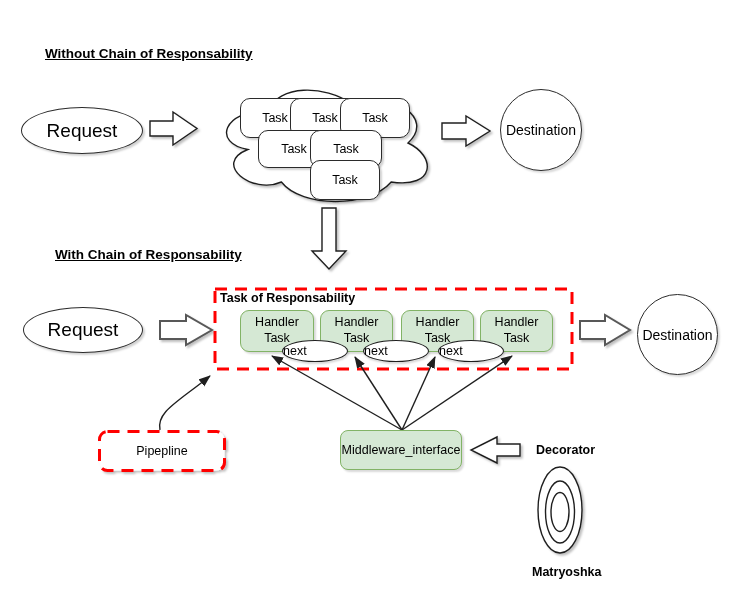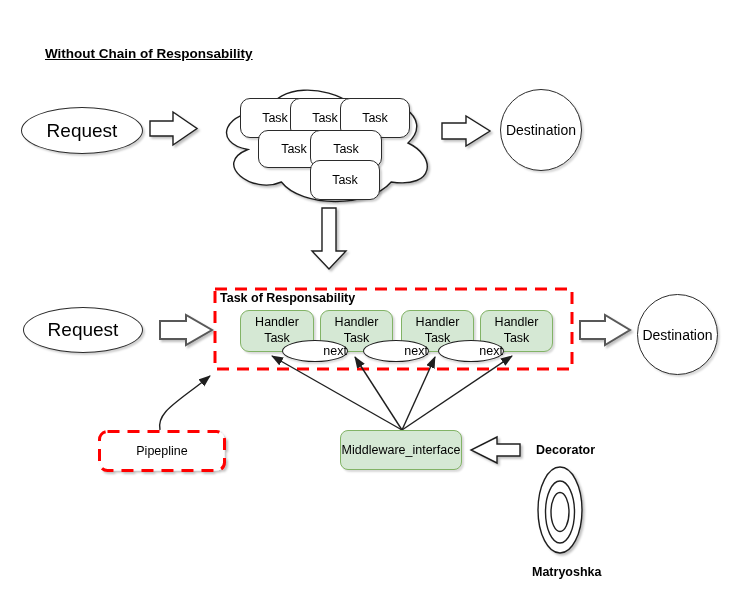--- a/index.html
+++ b/index.html
@@ -29,21 +29,21 @@
     display:flex; align-items:center; justify-content:center;
     font-size:12.5px; box-shadow:2px 2px 2px rgba(0,0,0,0.18); box-sizing:border-box;
   }
   .handler-box {
     background:#d5e8d4; border:1.3px solid #82b366; border-radius:9px;
     text-align:center; font-size:12.5px; line-height:16px; padding-top:3px;
     box-sizing:border-box; box-shadow:2px 2px 2px rgba(0,0,0,0.15);
   }
   .next-oval {
     border:1.4px solid #1f1f1f; border-radius:50%; background:#fff;
-    display:flex; align-items:center; justify-content:flex-end;
+    display:flex; align-items:center; justify-content:flex-start;
     font-size:12.5px; box-shadow:1px 2px 2px rgba(0,0,0,0.15); box-sizing:border-box;
   }
   .chain-title { font-size:12.5px; font-weight:bold; white-space:nowrap; }
   .pipeline-label {
     display:flex; align-items:center; justify-content:center; font-size:12.5px;
   }
   .middleware-box {
     background:#d5e8d4; border:1.3px solid #82b366; border-radius:8px;
     display:flex; align-items:center; justify-content:center; font-size:12.5px;
     box-sizing:border-box; box-shadow:2px 2px 2px rgba(0,0,0,0.15); white-space:nowrap;
@@ -118,20 +118,21 @@
   </div>
 
   <div class="abs task-box" style="left:310px; top:140px; width:70px; height:40px;">
     <span>Task</span>
   </div>
 
   <div class="abs circle" style="left:500px; top:69px; width:82px; height:82px;">
     <span>Destination</span>
   </div>
 
+  <div class="abs section-title" style="left:55px; top:227px;">With Chain of Responsability</div>
 
   <div class="abs oval" style="left:23px; top:287px; width:120px; height:46px;">
     <span>Request</span>
   </div>
 
   <div class="abs chain-title" style="left:220px; top:271px;">Task of Responsability</div>
 
   <div class="abs handler-box" style="left:240px; top:290px; width:74px; height:42px;">
     <span>Handler</span><br>
     <span>Task</span>

